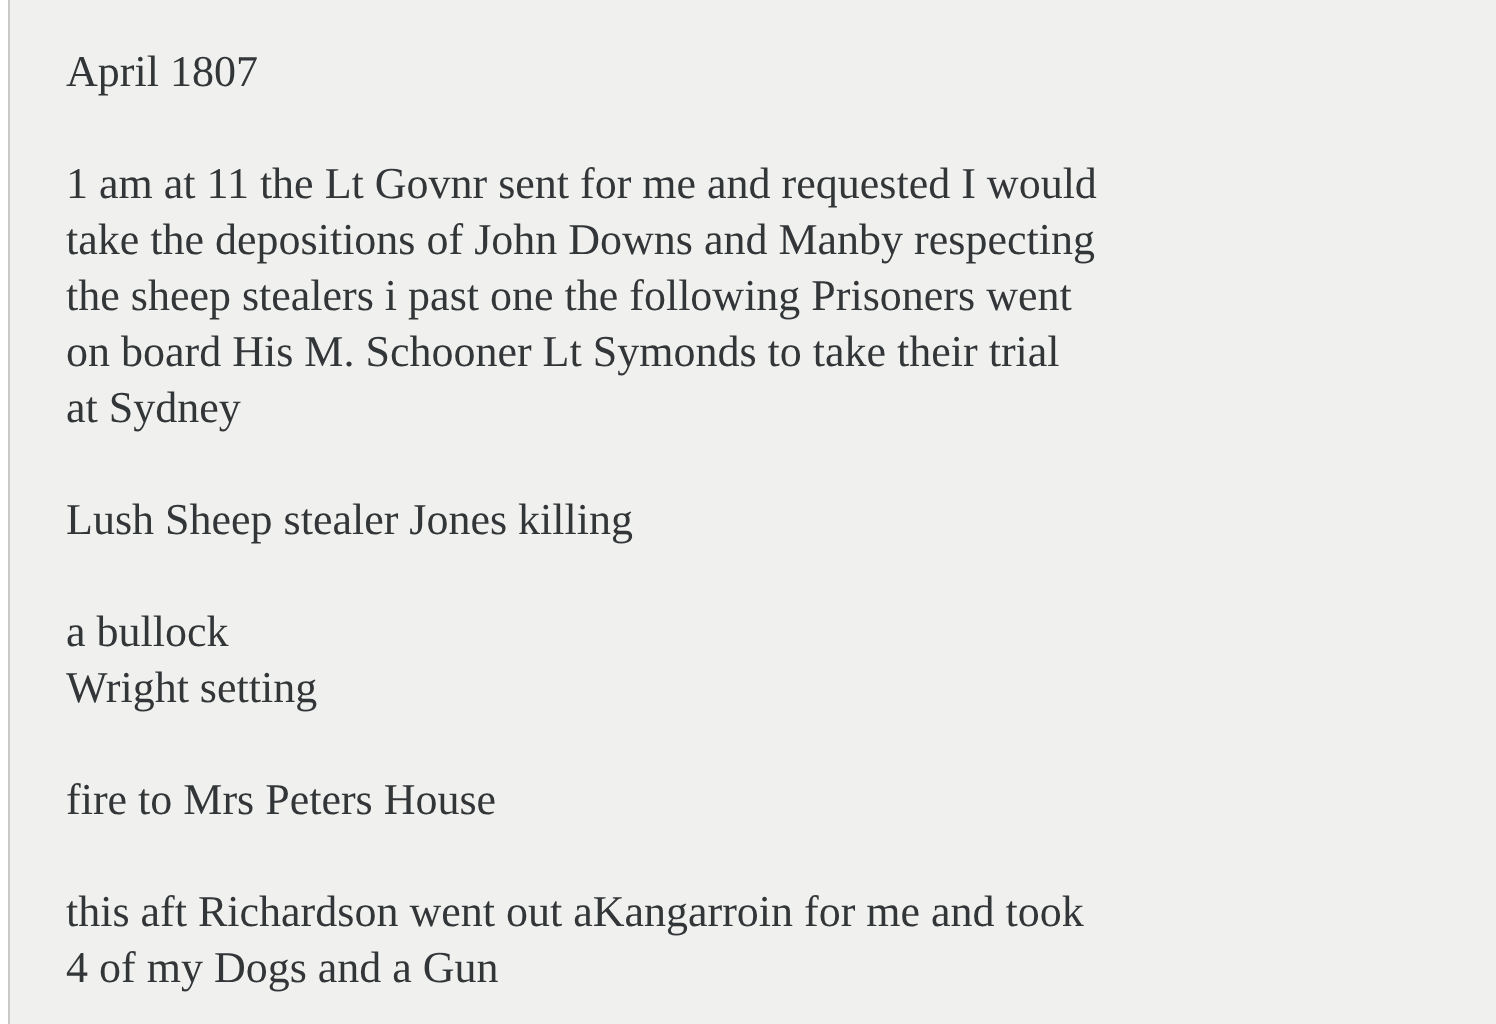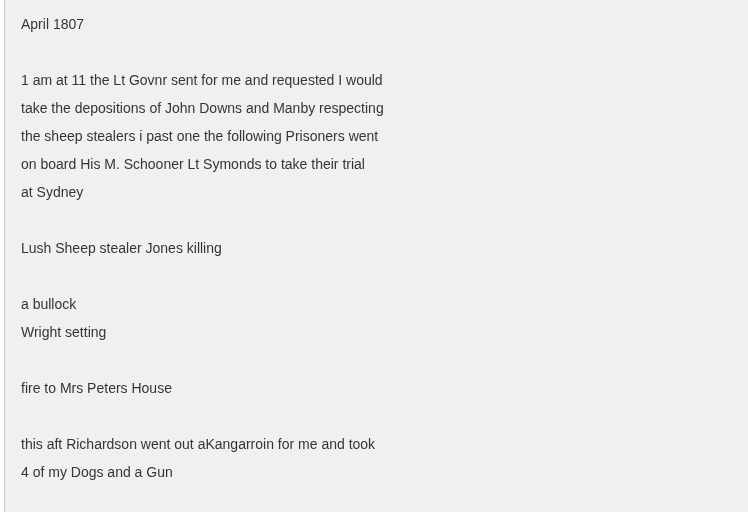--- a/index.html
+++ b/index.html
@@ -32,24 +32,24 @@
   .content-panel {
     position: absolute;
     left: 4px;
     top: 0;
     right: 0;
     bottom: 0;
     background: var(--content-bg);
     border-left: 1px solid var(--border-color);
   }
   pre.journal {
-    margin: 0;
+    margin: 12px;
     padding: 10px 8px 0 16px;
-    font-family: Liberation Sans, sans-serif;
-    font-size: 14px;
+    font-family: Liberation Serif, serif;
+    font-size: 22px;
     line-height: 28px;
     color: var(--text-color);
     white-space: pre;
     letter-spacing: 0;
   }
 </style>
 </head>
 <body>
 
 <div class="left-strip"></div>

